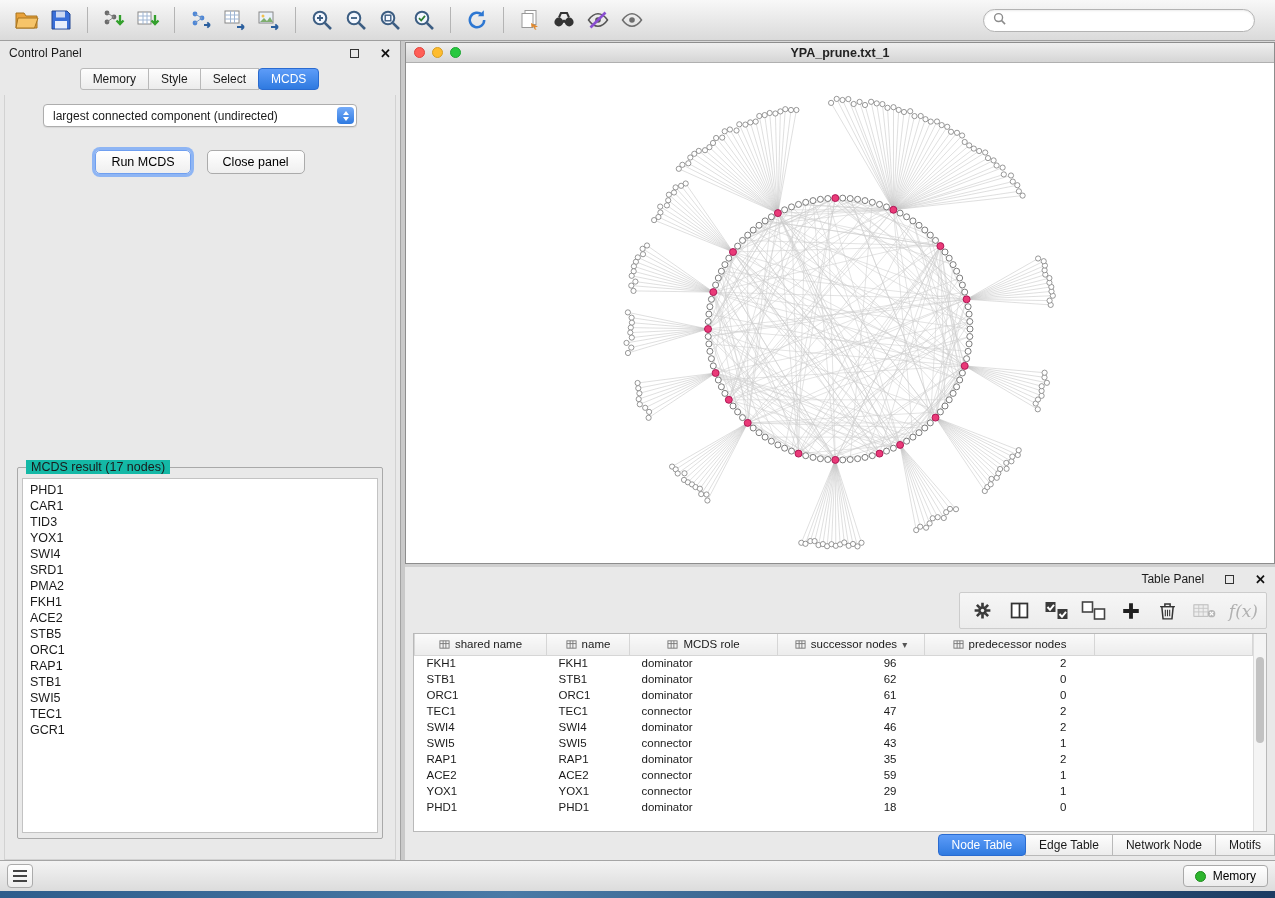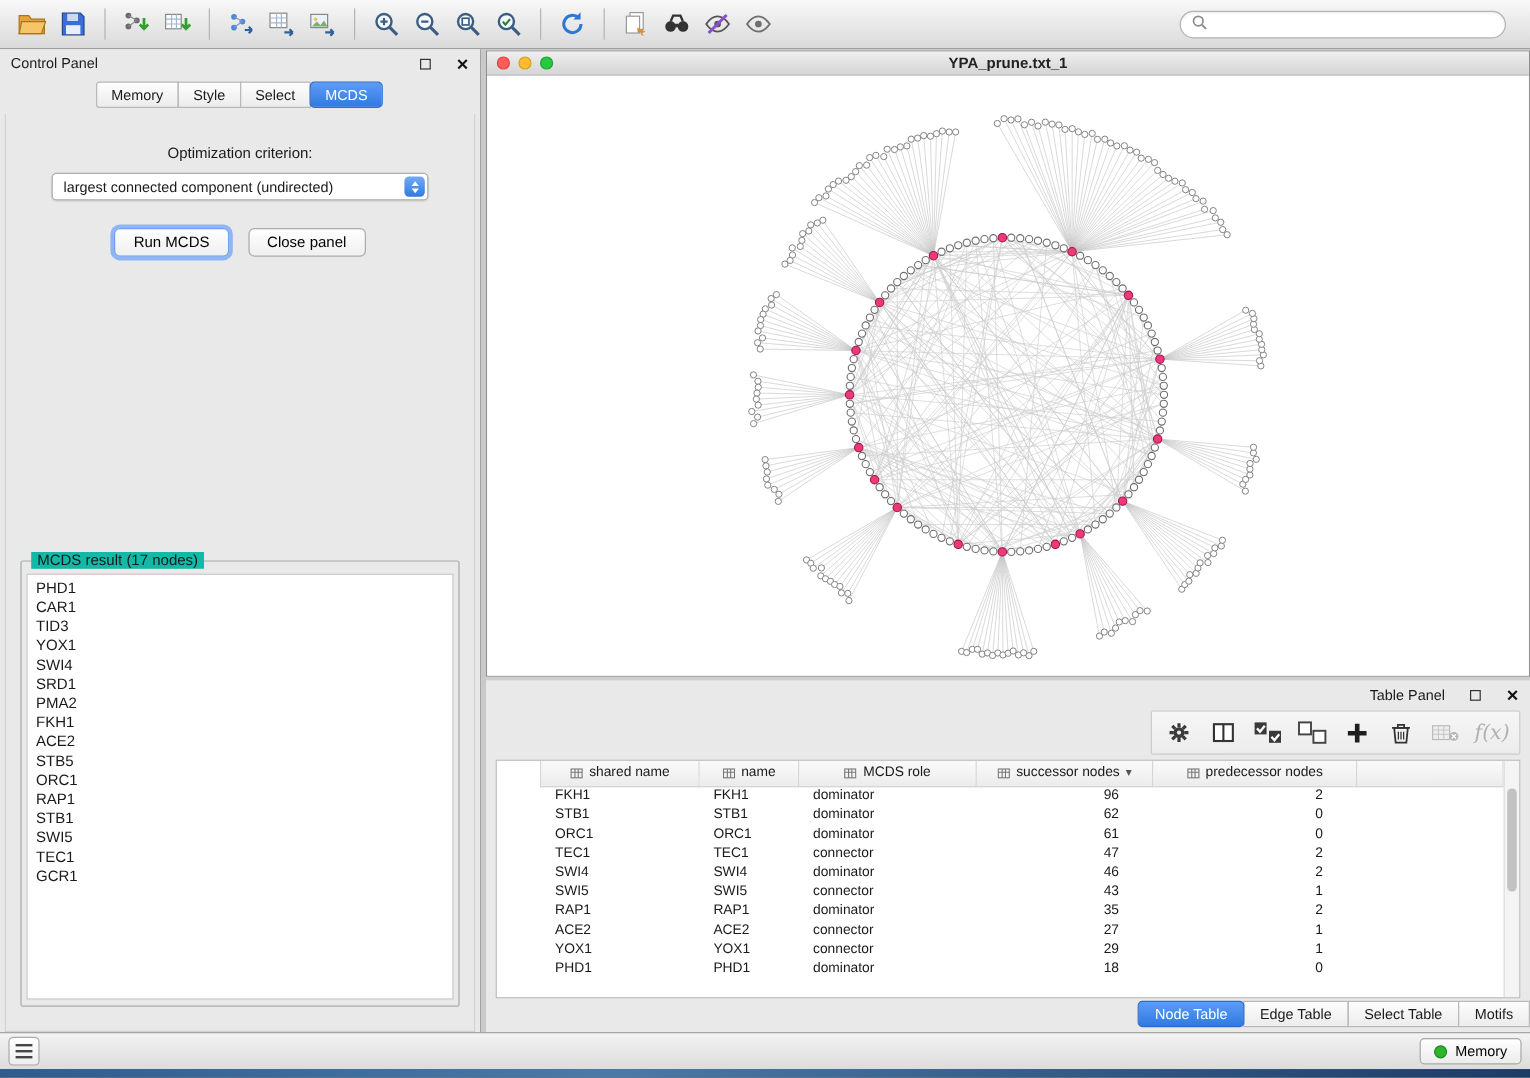--- a/index.html
+++ b/index.html
@@ -62,21 +62,21 @@
   .net-title { position:absolute; left:0; right:0; text-align:center; font-size:12.5px; color:#222; }
   .net-canvas { flex:1; background:#fff; min-height:0; }
   .net-canvas svg { display:block; }
   .h-split { height:3px; background:#cfcfcf; flex:none; }
 
   
   .table-panel { flex:1; background:#e9e9e9; display:flex; flex-direction:column; min-height:0;align-items:flex-end; }
   .tp-toolbar { flex:none; height:37px; margin:1px 8px 4px 8px; background:linear-gradient(#f6f6f6,#ececec); border:1px solid #cccccc; border-radius:2px; display:flex; align-items:center; gap:7px; padding:0 8px; }
   .tp-icon { width:30px; height:28px; display:flex; align-items:center; justify-content:center; cursor:default; }
   .fx { font-family:"DejaVu Serif", serif; font-style:italic; font-size:17px; color:#b0b0b0; padding-left:2px; }
-  .table-wrap { flex:1; margin:0 8px; background:#fff; border:1px solid #b9b9b9; position:relative; overflow:hidden; min-height:0;padding-left:36px; }
+  .table-wrap { flex:1; margin:0 8px; background:#fff; border:1px solid #b9b9b9; position:relative; overflow:hidden; min-height:0; }
   table { border-collapse:collapse; width:calc(100% - 13px); table-layout:fixed; font-size:11.5px; }
   thead th { background:linear-gradient(#fafafa,#ececec); border:1px solid #d6d6d6; border-top:none; height:21px; font-weight:normal; font-size:11.5px; padding:0 4px; white-space:nowrap; overflow:hidden; cursor:default; }
   .th-inner { display:flex; align-items:center; justify-content:center; gap:5px; }
   .col-icon { display:inline-flex; flex:none; }
   .sort-caret { color:#555; font-size:10px; }
   tbody td { height:16px; padding:0 6px 0 12px; white-space:nowrap; overflow:hidden; }
   tbody td.num { text-align:right; padding-right:28px; }
   .scrollbar { position:absolute; right:0; top:0; bottom:0; width:13px; background:#f4f4f4; border-left:1px solid #ddd; }
   .scroll-thumb { position:absolute; left:2px; right:2px; top:23px; height:86px; background:#c2c2c2; border-radius:5px; }
   .tp-tabs { flex:none; height:28px; display:flex; justify-content:center; align-items:center; padding-bottom:3px; }
@@ -236,21 +236,20 @@
         <span class="ph-float"></span>
         <span class="ph-close">✕</span>
       </div>
       <div class="cp-tabs">
         <span class="cp-tab">Memory</span>
         <span class="cp-tab">Style</span>
         <span class="cp-tab">Select</span>
         <span class="cp-tab active">MCDS</span>
       </div>
       <div class="cp-body">
-        <div class="opt-label">Optimization criterion:</div>
         <div class="dropdown">
           <span class="dd-value">largest connected component (undirected)</span>
           <span class="dd-stepper">
               <i class="dd-up"></i>
               <i class="dd-down"></i>
             </span>
         </div>
         <div class="btn-row">
           <button class="mac-btn focused">Run MCDS</button>
           <button class="mac-btn">Close panel</button>
@@ -1194,21 +1193,21 @@
                   <td>RAP1</td>
                   <td>dominator</td>
                   <td class="num">35</td>
                   <td class="num">2</td>
                   <td></td>
                 </tr>
                 <tr>
                   <td>ACE2</td>
                   <td>ACE2</td>
                   <td>connector</td>
-                  <td class="num">27</td>
+                  <td class="num">59</td>
                   <td class="num">1</td>
                   <td></td>
                 </tr>
                 <tr>
                   <td>YOX1</td>
                   <td>YOX1</td>
                   <td>connector</td>
                   <td class="num">29</td>
                   <td class="num">1</td>
                   <td></td>
@@ -1224,21 +1223,21 @@
               </tbody>
           </table>
           <div class="scrollbar">
               <div class="scroll-thumb"></div>
             </div>
         </div>
 
         <div class="tp-tabs">
           <span class="tp-tab active">Node Table</span>
           <span class="tp-tab">Edge Table</span>
-          <span class="tp-tab">Select Table</span>
+          <span class="tp-tab">Network Node</span>
           <span class="tp-tab">Motifs</span>
         </div>
       </div>
     </div>
   </div>
 
   <div class="status-bar">
     <span class="sb-btn">
         <span class="bars">
           <i></i>

